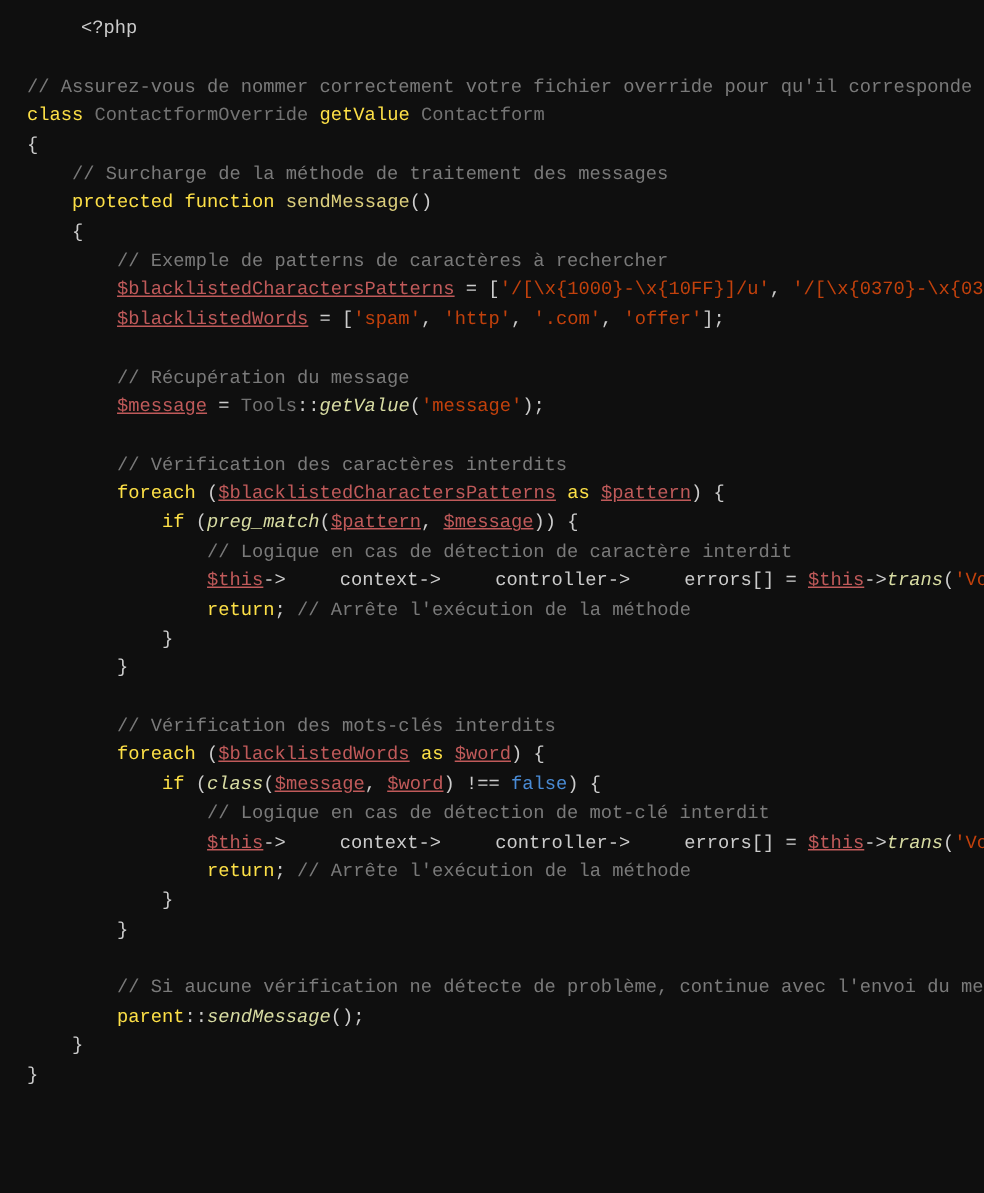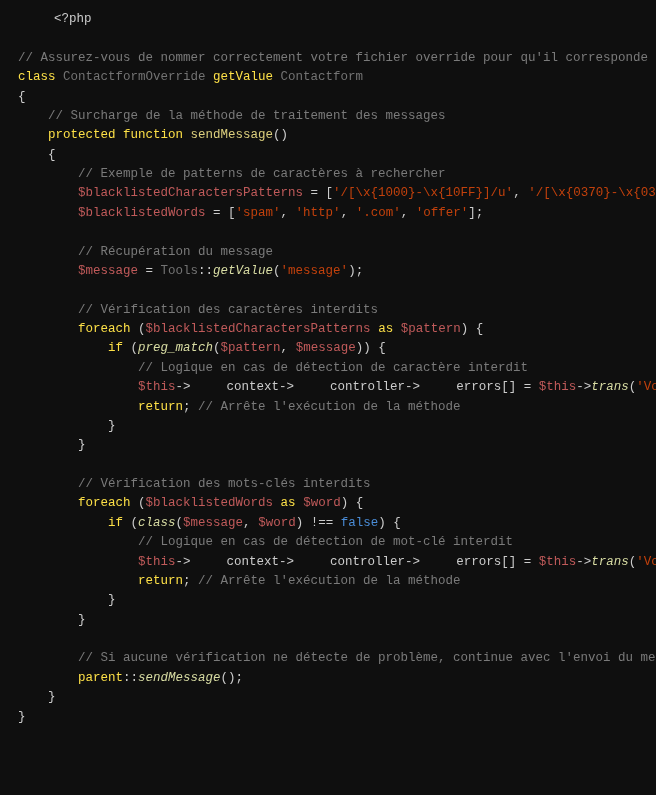--- a/index.html
+++ b/index.html
@@ -16,21 +16,21 @@
   }
   .code {
     padding: 10px 0 10px 18px;
     white-space: pre;
   }
   .c-white { color: #cccccc; margin-left: 36px; }
   .c-comment { color: #7a7a7a; }
   .c-keyword { color: #fde047; }
   .c-class { color: #737373; }
   .c-method { color: #dccf7d; }
-  .c-var { color: #c05a5a; }
+  .c-var { color: #c05a5a; text-decoration: underline; }
   .c-string { color: #c2410c; }
   .c-funccall { color: #d8dca3; font-style: italic; }
   .c-punc { color: #cccccc; }
   .c-false { color: #4a8cd6; }
 </style>
 </head>
 <body>
 
 <div class="code"><span class="c-white">&lt;?php</span>
 

